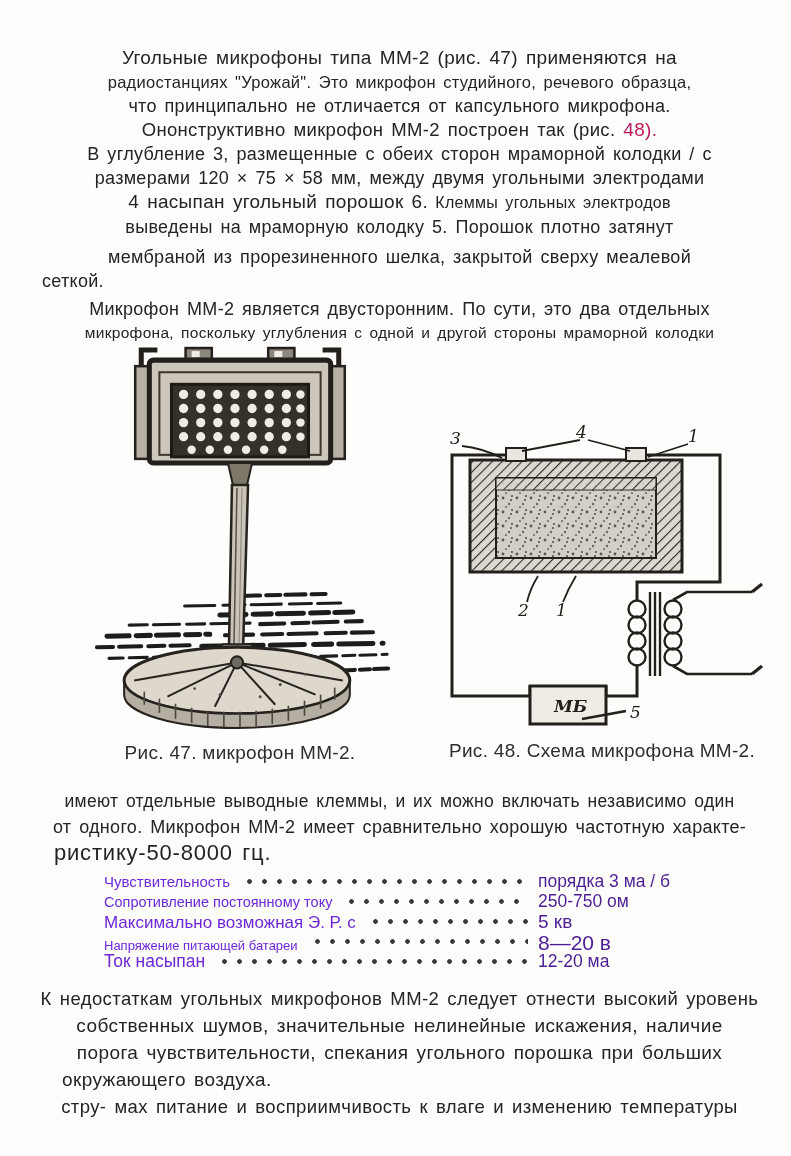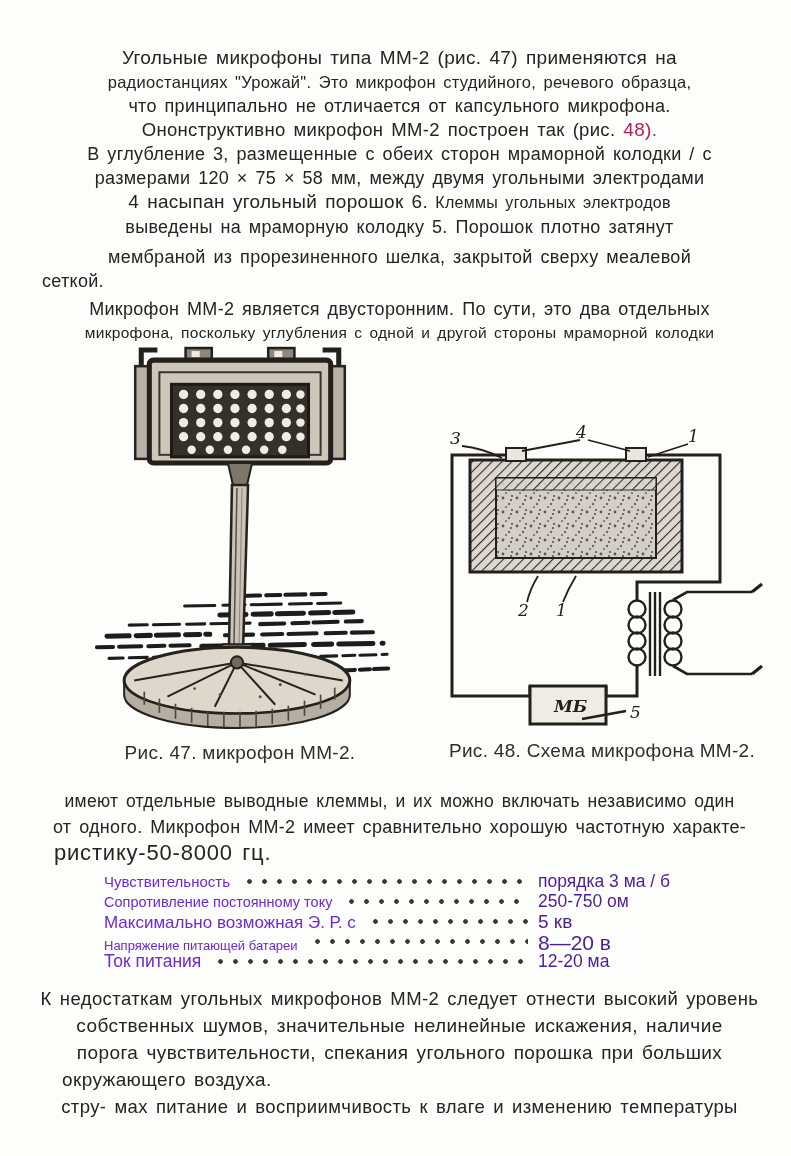--- a/index.html
+++ b/index.html
@@ -293,21 +293,21 @@
       <span class="spec-label">Максимально возможная Э. Р. с</span>
       <span class="spec-dots"></span>
       <span class="spec-value">5 кв</span>
     </div>
     <div class="spec-row">
       <span class="spec-label">Напряжение питающей батареи</span>
       <span class="spec-dots"></span>
       <span class="spec-value">8—20 в</span>
     </div>
     <div class="spec-row">
-      <span class="spec-label">Ток питания</span>
+      <span class="spec-label">Ток насыпан</span>
       <span class="spec-dots"></span>
       <span class="spec-value">12-20 ма</span>
     </div>
   </div>
 
   <div class="textcol" id="block-bottom">
     <div class="line fs185">К недостаткам угольных микрофонов ММ-2 следует отнести высокий уровень</div>
     <div class="line fs19">собственных шумов, значительные нелинейные искажения, наличие</div>
     <div class="line fs19">порога чувствительности, спекания угольного порошка при больших</div>
     <div class="line fs19 align-left pl28">окружающего воздуха.</div>

